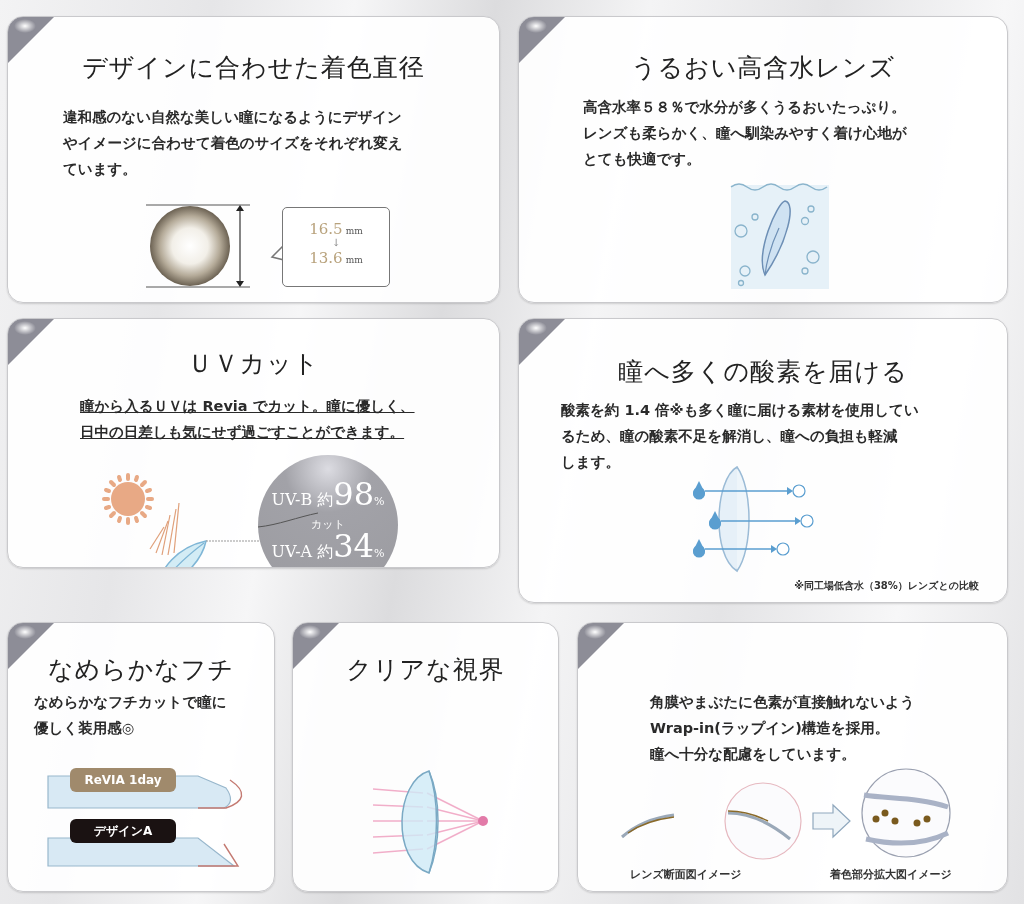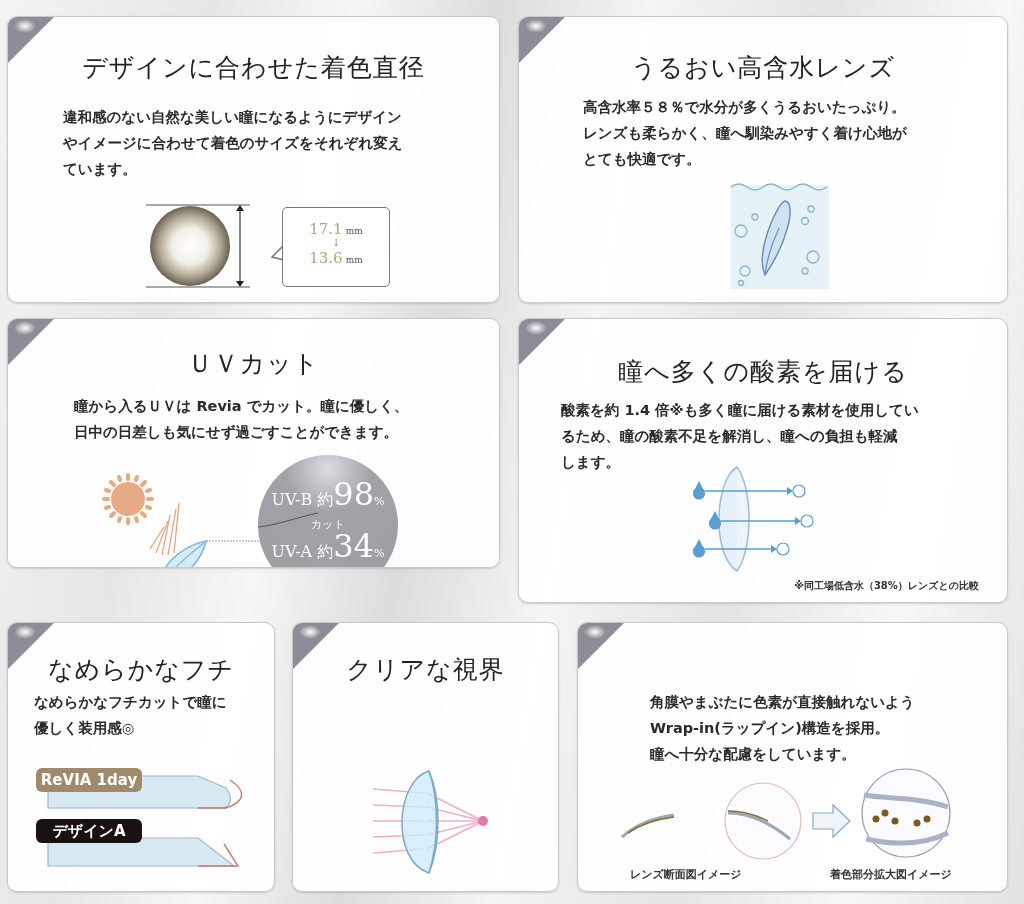--- a/index.html
+++ b/index.html
@@ -4,21 +4,21 @@
 <style>
   html,body{margin:0;padding:0;}
   body{
     width:1024px;height:904px;overflow:hidden;position:relative;
     background:linear-gradient(100deg,#f3f3f4 0%,#e6e6e8 18%,#f6f6f7 30%,#dcdcde 42%,#f4f4f5 55%,#e4e4e6 70%,#f7f7f8 85%,#e2e2e4 100%);
     font-family:"DejaVu Sans","Liberation Sans",sans-serif;
     color:#222;
   }
   .card{
     position:absolute;background:rgba(255,255,255,0.92);
-    border:1px solid #c9c9cc;border-radius:10px;
+    border:1px solid #c9c9cc;border-radius:16px;
     box-shadow:0 1px 2px rgba(0,0,0,0.15);
     overflow:hidden;box-sizing:border-box;
   }
   .corner{
     position:absolute;left:0;top:0;width:0;height:0;
     border-top:46px solid #8d8d97;border-right:46px solid transparent;
   }
   .corner::after{
     content:"";position:absolute;left:6px;top:-44px;width:22px;height:14px;border-radius:50%;
     background:radial-gradient(ellipse,#ffffff 0%,rgba(255,255,255,0) 70%);
@@ -42,22 +42,22 @@
     position:absolute;border-radius:50%;
     background:radial-gradient(circle at 50% 10%,#dcdce2 0%,#a2a2a8 30%,#9b9ba0 100%);
     color:#fff;font-family:"DejaVu Serif",serif;
   }
   .uv-row{position:absolute;left:0;right:0;text-align:center;white-space:nowrap;}
   .uv-label{font-size:16px;}
   .uv-big{font-size:32px;}
   .uv-pct{font-size:11px;}
   .uv-cut{position:absolute;left:0;right:0;text-align:center;font-size:11px;}
   .badge{
-    position:absolute;height:24px;border-radius:6px;color:#fff;font-size:15px;font-weight:bold;
-    display:flex;align-items:center;justify-content:center;
+    position:absolute;height:24px;border-radius:6px;color:#fff;font-size:12px;font-weight:bold;
+    display:flex;align-items:center;justify-content:center;margin-left:34px;
   }
   .note{position:absolute;font-size:10px;font-weight:bold;color:#333;}
   .caption{position:absolute;font-size:11px;font-weight:bold;color:#333;}
   svg{position:absolute;overflow:visible;}
 </style>
 </head>
 <body>
 
 <div class="card" style="left:7px;top:16px;width:493px;height:287px;">
   <div class="corner"></div>
@@ -78,21 +78,21 @@
     <line x1="8" y1="90" x2="112" y2="90" stroke="#555" stroke-width="1"></line>
     <circle cx="52" cy="49" r="40" fill="url(#iris)"></circle>
     <line x1="102" y1="12" x2="102" y2="86" stroke="#333" stroke-width="1.2"></line>
     <polygon points="98,14 106,14 102,8" fill="#222"></polygon>
     <polygon points="98,84 106,84 102,90" fill="#222"></polygon>
   </svg>
   <svg style="left:262px;top:222px;" width="20" height="30">
     <polyline points="18,2 2,18 18,22" fill="#fff" stroke="#777" stroke-width="1.5"></polyline>
   </svg>
   <div class="mm-box" style="left:274px;top:190px;width:106px;height:78px;">
-    <div style="margin-top:11px;"><span class="mm-val">17.1</span><span class="mm-unit">mm</span></div>
+    <div style="margin-top:11px;"><span class="mm-val">16.5</span><span class="mm-unit">mm</span></div>
     <div style="font-size:10px;color:#888;line-height:10px;">↓</div>
     <div><span class="mm-val">13.6</span><span class="mm-unit">mm</span></div>
   </div>
 </div>
 
 <div class="card" style="left:518px;top:16px;width:490px;height:287px;">
   <div class="corner"></div>
   <div class="title" style="top:34px;">うるおい高含水レンズ</div>
   <div class="desc" style="left:64px;top:77px;">高含水率５８％で水分が多くうるおいたっぷり。
 レンズも柔らかく、瞳へ馴染みやすく着け心地が
@@ -109,21 +109,21 @@
     <circle cx="86" cy="84" r="6" fill="none" stroke="#8ab4cc" stroke-width="1.3"></circle>
     <circle cx="78" cy="98" r="3" fill="none" stroke="#8ab4cc" stroke-width="1.3"></circle>
     <circle cx="18" cy="98" r="5" fill="none" stroke="#8ab4cc" stroke-width="1.3"></circle>
     <circle cx="14" cy="110" r="2.5" fill="none" stroke="#8ab4cc" stroke-width="1.3"></circle>
   </svg>
 </div>
 
 <div class="card" style="left:7px;top:318px;width:493px;height:250px;">
   <div class="corner"></div>
   <div class="title" style="top:28px;">ＵＶカット</div>
-  <div class="desc" style="left:66px;top:74px;">瞳から入るＵＶは Revia でカット。瞳に優しく、
+  <div class="desc" style="left:72px;top:74px;text-decoration:underline;">瞳から入るＵＶは Revia でカット。瞳に優しく、
 日中の日差しも気にせず過ごすことができます。</div>
   <svg style="left:90px;top:150px;" width="170" height="120">
     <g fill="#e8a985">
       <circle cx="30" cy="30" r="17"></circle>
       <g stroke="#e8a985" stroke-width="4" stroke-linecap="round">
         <line x1="30" y1="6" x2="30" y2="10"></line>
           <line x1="30" y1="50" x2="30" y2="54"></line>
         <line x1="6" y1="30" x2="10" y2="30"></line>
           <line x1="50" y1="30" x2="54" y2="30"></line>
         <line x1="13" y1="13" x2="16" y2="16"></line>

